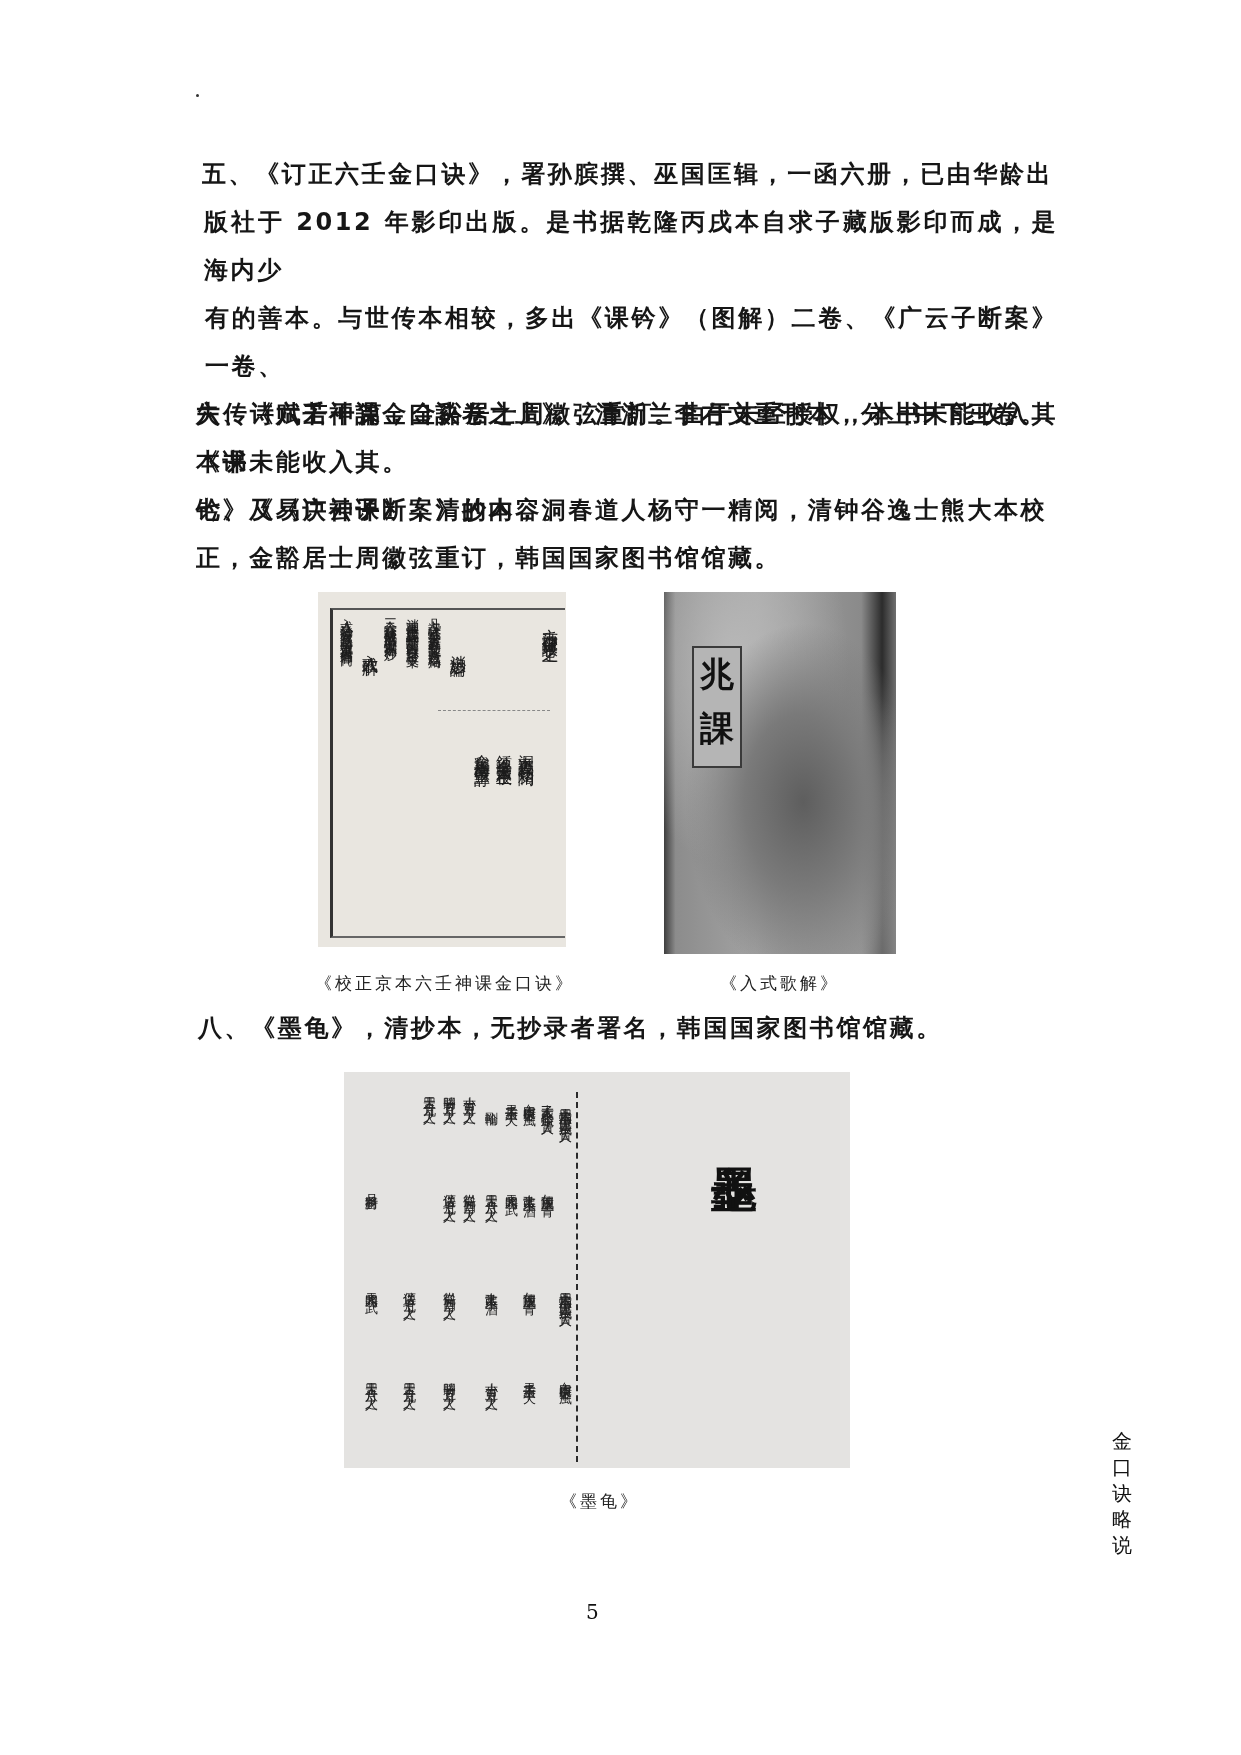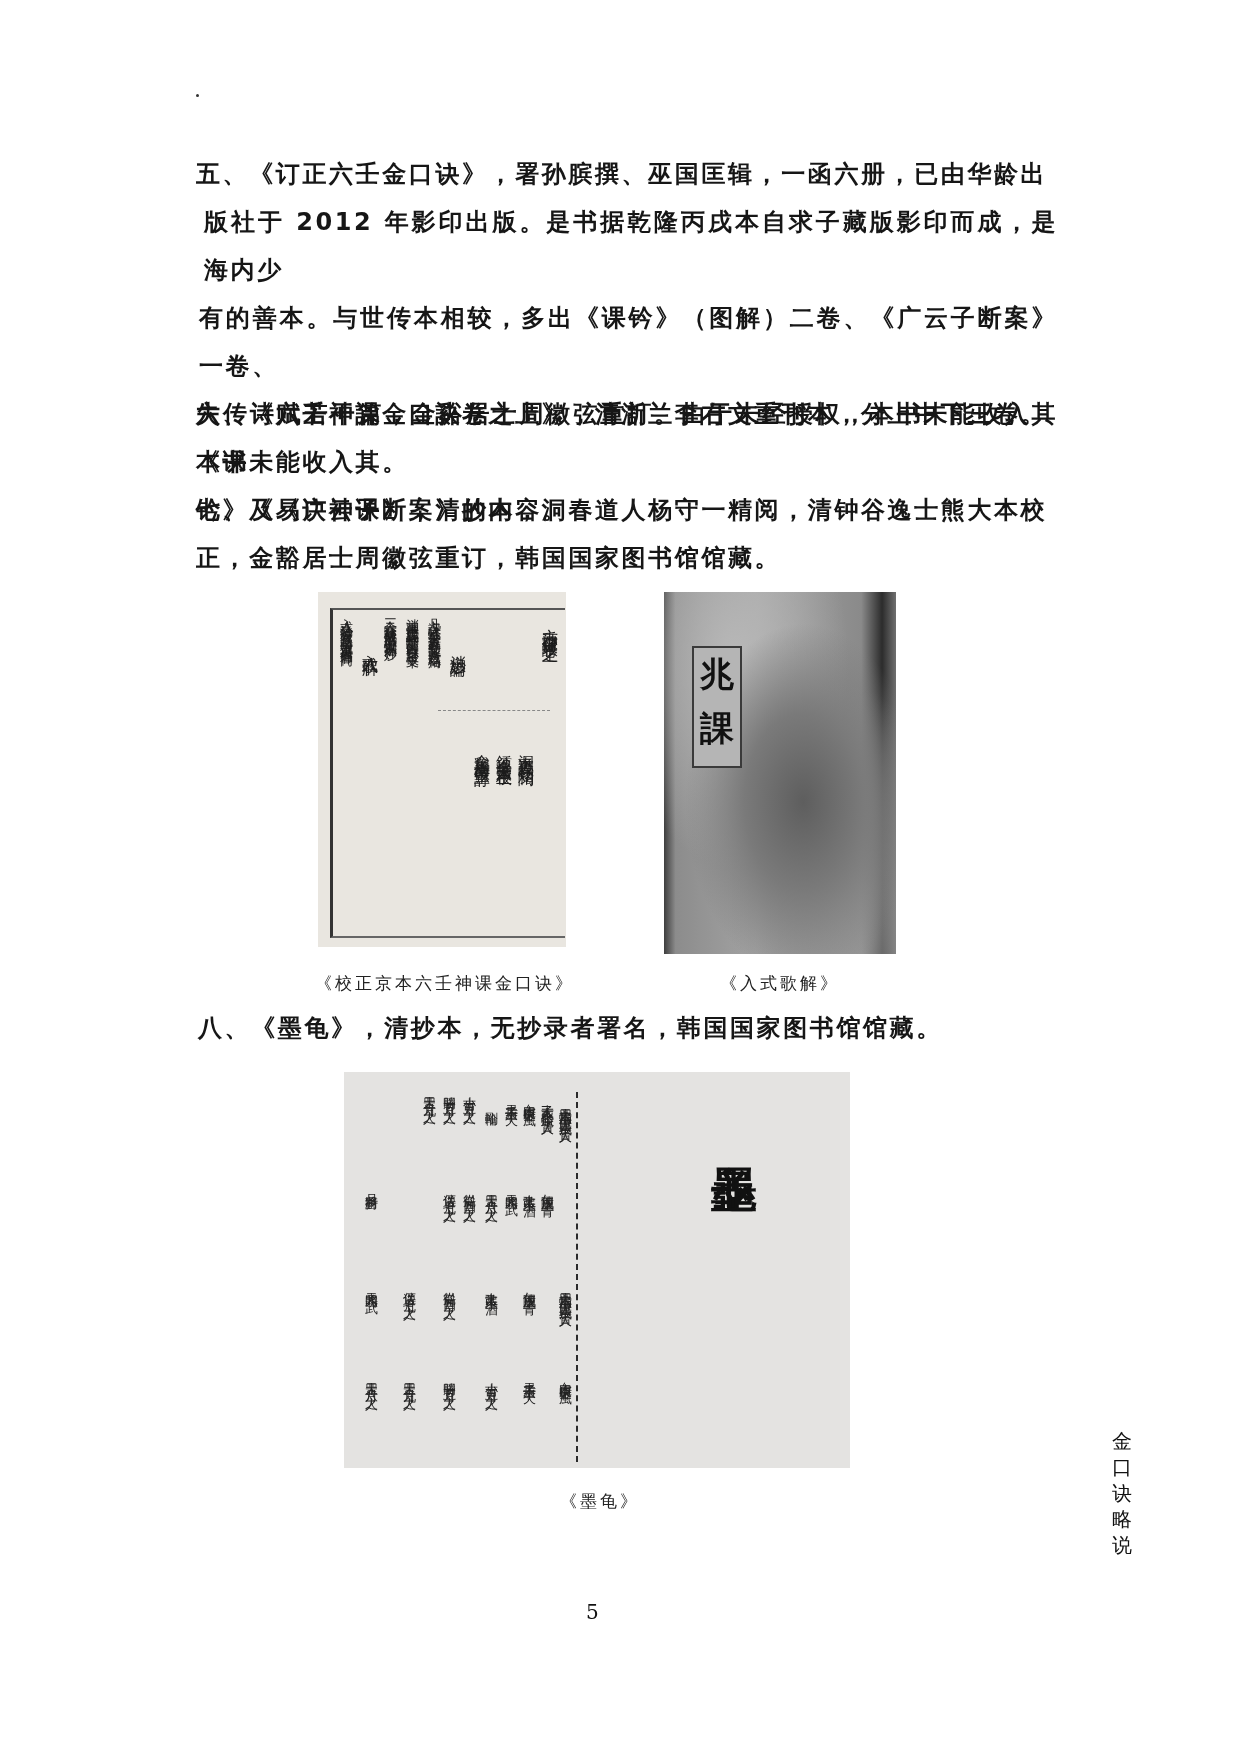--- a/index.html
+++ b/index.html
@@ -35,23 +35,23 @@
   #fig3 .fold { position:absolute; left:232px; top:20px; height:370px; border-left:2px dashed #2a2a2a; }
   #fig3 .col { position:absolute; writing-mode:vertical-rl; font-size:13px; line-height:14px; color:#222; letter-spacing:1px; font-family:"DejaVu Serif", serif; }
   #fig3 .title { position:absolute; left:360px; top:58px; writing-mode:vertical-rl; font-size:46px; font-weight:bold; color:#111; font-family:"DejaVu Serif", serif; }
 </style>
 </head>
 <body>
 
 <div class="dot"></div>
 
 <div class="para" style="top: 150px; left: 196px;">
-  <div style="padding-left: 0px; margin-left: 0px; text-indent: 0px;">五、《订正六壬金口诀》，署孙膑撰、巫国匡辑，一函六册，已由华龄出</div>
+  <div style="padding-left: 0px; margin-left: 6px; text-indent: 0px;">五、《订正六壬金口诀》，署孙膑撰、巫国匡辑，一函六册，已由华龄出</div>
   <div style="margin-left: 8px;">版社于 2012 年影印出版。是书据乾隆丙戌本自求子藏版影印而成，是海内少</div>
-  <div style="margin-left: 3px;">有的善本。与世传本相较，多出《课钤》（图解）二卷、《广云子断案》一卷、</div>
+  <div style="margin-left: 9px;">有的善本。与世传本相较，多出《课钤》（图解）二卷、《广云子断案》一卷、</div>
   <div style="margin-left: 0px;">失传诗赋若干篇，金谿居士周徽弦重訂。由于未经授权，本书未能收入其《课</div>
   <div style="margin-left: 0px;">钤》及《广云子断案》的内容。</div>
 </div>
 
 <div class="para" style="top: 390px; left: 196px;">
   <div style="margin-left: 0px; text-indent: 0px; padding-left: 0px;">六、《六壬神課金口訣卷之上》，清浙兰李右文重刊本，分上中下三卷。</div>
   <div style="margin-left: 0px;">本书未能收入其。</div>
 </div>
 
 <div class="para" style="top: 486px; left: 196px;">

